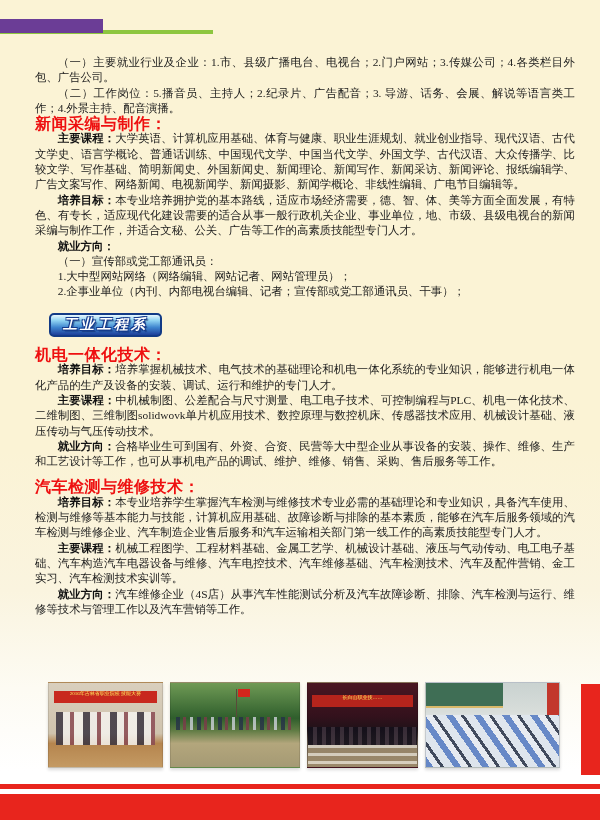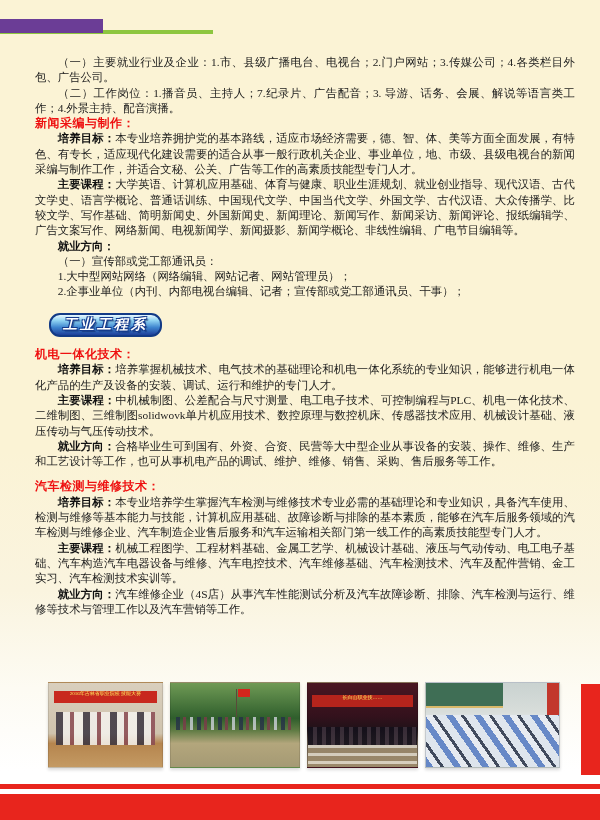--- a/index.html
+++ b/index.html
@@ -10,25 +10,25 @@
     background:linear-gradient(180deg,#fbf3d5 0%,#fbf3d5 55%,#faf4df 72%,#fdfbf3 84%,#ffffff 94%);
   }
   
   .green-line { position:absolute; left:0; top:30px; width:213px; height:4px; background:#8dc63f; }
   .purple-bar { position:absolute; left:0; top:19px; width:103px; height:14px; background:#6b3d96; }
   
   .content { position:absolute; left:0; top:55px; width:600px; padding:0 25px 0 35px;
              font-size:11.4px; line-height:15.3px; color:#1c1c1c; text-align:justify; }
   .content p { margin:0; }
   .indent { text-indent:2em; }
-  .sec-heading { color:#ee1010; font-weight:bold; font-size:12px; letter-spacing:.5px; }
+  .sec-heading { color:#ee1010; font-weight:bold; font-size:16px; letter-spacing:.5px; }
   .plabel { font-weight:bold; color:#111; }
   .dept-banner-wrap { margin:13px 0 10px 14px; }
   .dept-banner {
-    display:inline-block; padding:2px 12px 3px 12px; border:2px solid #123a86; border-radius:11px;
+    display:inline-block; padding:2px 12px 3px 12px; border:2px solid #123a86; border-radius:5px;
     background:linear-gradient(180deg,#e8f7fe 0%,#8ed2f2 28%,#3e85cf 62%,#1d3f9a 100%);
     color:#fff; font-weight:bold; font-style:italic; font-size:14px; letter-spacing:3px;
     text-shadow:1px 1px 0 #143a8c,-1px -1px 0 #143a8c,1px -1px 0 #143a8c,-1px 1px 0 #143a8c,2px 2px 1px rgba(10,30,90,.55);
   }
   .gap-md { height:10px; }
   
   .photo-row { position:absolute; left:48px; top:682px; height:86px; width:512px; }
   .photo { position:absolute; top:0; height:86px; overflow:hidden; border:1px solid rgba(0,0,0,.10); box-shadow:0 2px 3px rgba(0,0,0,.15); }
   .photo1 { left:0;    width:115px; background:linear-gradient(180deg,#d9cfbd 0%,#cfc3ad 60%,#b5854e 72%,#c49a63 100%); }
   .photo2 { left:122px; width:130px; background:linear-gradient(180deg,#6f9a55 0%,#2f5e2c 42%,#5d7a42 56%,#b3a67c 72%,#a59a74 100%); }
@@ -60,25 +60,25 @@
 <body>
 
 <div class="page">
 
   <div class="green-line"></div>
   <div class="purple-bar"></div>
 
   <div class="content">
 
     <p class="indent">（一）主要就业行业及企业：1.市、县级广播电台、电视台；2.门户网站；3.传媒公司；4.各类栏目外包、广告公司。</p>
-    <p class="indent">（二）工作岗位：1.播音员、主持人；7.纪录片、广告配音；3. 导游、话务、会展、解说等语言类工作；4.外景主持、配音演播。</p>
+    <p class="indent">（二）工作岗位：5.播音员、主持人；2.纪录片、广告配音；3. 导游、话务、会展、解说等语言类工作；4.外景主持、配音演播。</p>
 
     <p class="sec-heading">新闻采编与制作：</p>
+    <p class="indent"><span class="plabel">主要课程：</span><span>大学英语、计算机应用基础、体育与健康、职业生涯规划、就业创业指导、现代汉语、古代文学史、语言学概论、普通话训练、中国现代文学、中国当代文学、外国文学、古代汉语、大众传播学、比较文学、写作基础、简明新闻史、外国新闻史、新闻理论、新闻写作、新闻采访、新闻评论、报纸编辑学、广告文案写作、网络新闻、电视新闻学、新闻摄影、新闻学概论、非线性编辑、广电节目编辑等。</span></p>
     <p class="indent"><span class="plabel">培养目标：</span><span>本专业培养拥护党的基本路线，适应市场经济需要，德、智、体、美等方面全面发展，有特色、有专长，适应现代化建设需要的适合从事一般行政机关企业、事业单位，地、市级、县级电视台的新闻采编与制作工作，并适合文秘、公关、广告等工作的高素质技能型专门人才。</span></p>
-    <p class="indent"><span class="plabel">主要课程：</span><span>大学英语、计算机应用基础、体育与健康、职业生涯规划、就业创业指导、现代汉语、古代文学史、语言学概论、普通话训练、中国现代文学、中国当代文学、外国文学、古代汉语、大众传播学、比较文学、写作基础、简明新闻史、外国新闻史、新闻理论、新闻写作、新闻采访、新闻评论、报纸编辑学、广告文案写作、网络新闻、电视新闻学、新闻摄影、新闻学概论、非线性编辑、广电节目编辑等。</span></p>
     <p class="indent plabel">就业方向：</p>
     <p class="indent">（一）宣传部或党工部通讯员：</p>
     <p class="indent">1.大中型网站网络（网络编辑、网站记者、网站管理员）；</p>
     <p class="indent">2.企事业单位（内刊、内部电视台编辑、记者；宣传部或党工部通讯员、干事）；</p>
 
     <div class="dept-banner-wrap">
       <span class="dept-banner">工业工程系</span>
     </div>
 
     <p class="sec-heading">机电一体化技术：</p>

